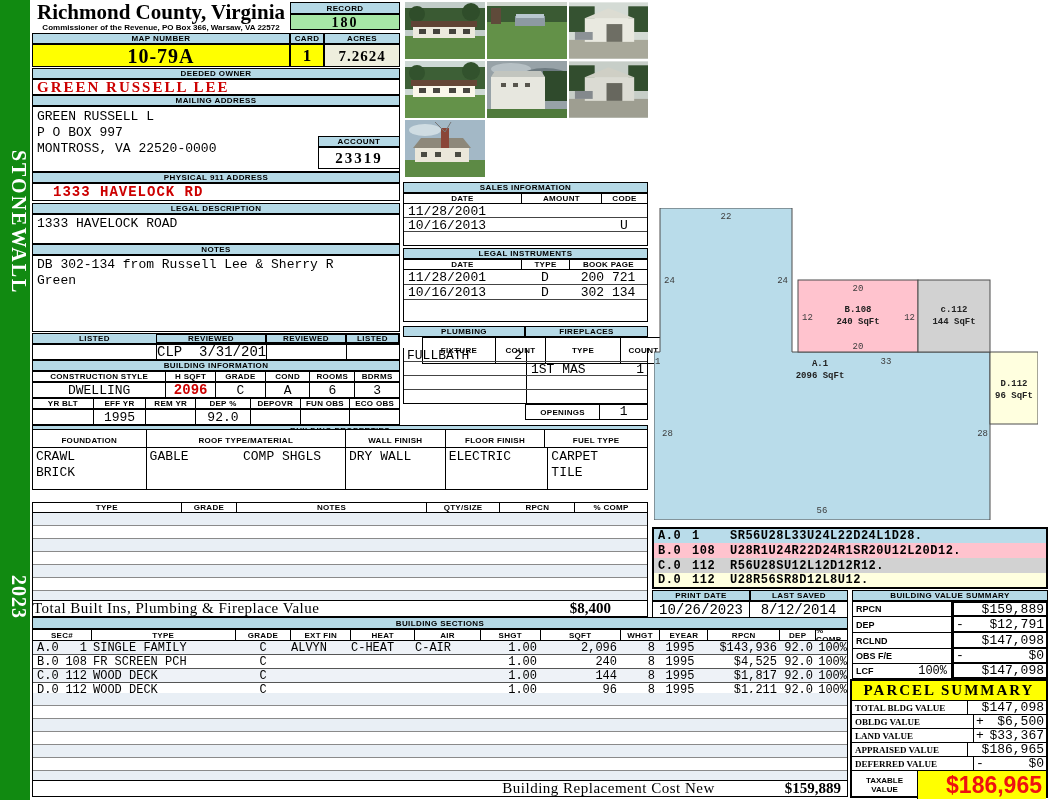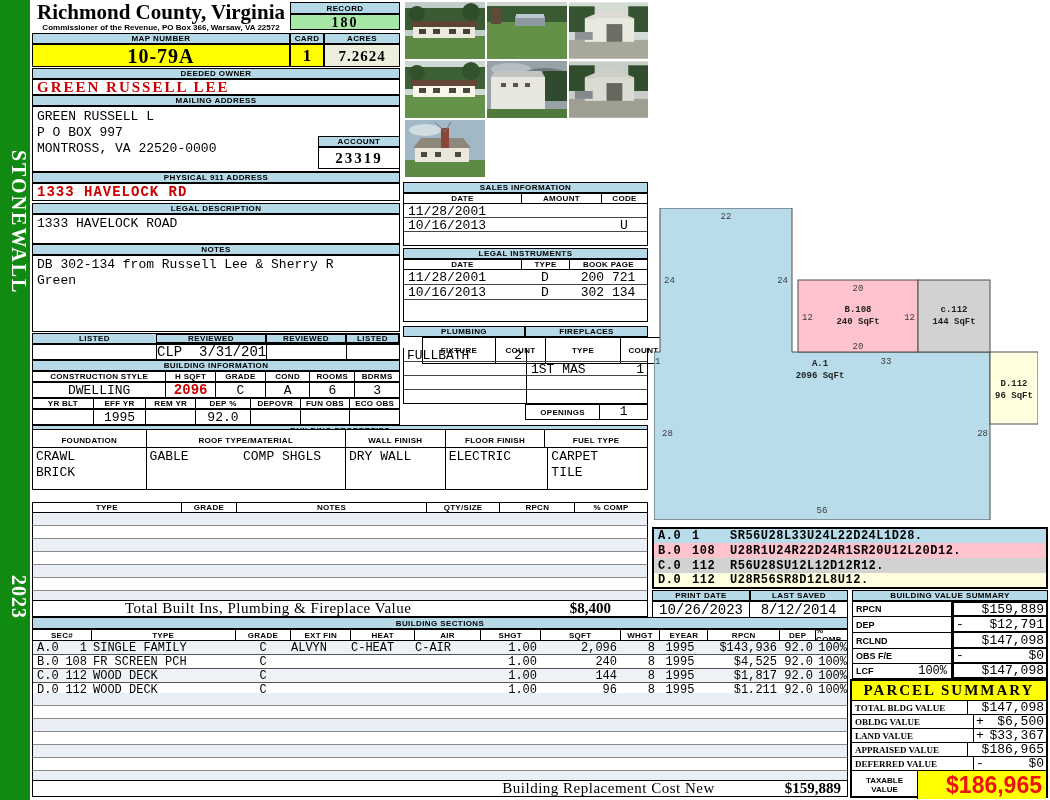--- a/index.html
+++ b/index.html
@@ -119,21 +119,21 @@
   <div class="a box mono" style="left:32px;top:106px;width:368px;height:66px;font-size:13px;line-height:16px;padding:2px 0 0 4px">
     <div>GREEN RUSSELL L</div>
     <div>P O BOX 997</div>
     <div></div>
     <div>MONTROSS, VA 22520-0000</div>
   </div>
   <div class="a hdr" style="left:318px;top:136px;width:82px;height:11px">ACCOUNT</div>
   <div class="a box serifb" style="left:318px;top:147px;width:82px;height:22px;font-size:15px;text-align:center;line-height:21px;letter-spacing:2px">23319</div>
 
   <div class="a hdr" style="left:32px;top:172px;width:368px;height:11px">PHYSICAL 911 ADDRESS</div>
-  <div class="a box mono red" style="left:32px;top:183px;width:368px;height:18px;font-weight:bold;font-size:14px;line-height:17px;letter-spacing:1px;padding-left:4px">1333 HAVELOCK RD</div>
+  <div class="a box mono red" style="left:32px;top:183px;width:368px;height:18px;font-weight:bold;font-size:14px;line-height:17px;letter-spacing:1px;padding-left:20px">1333 HAVELOCK RD</div>
 
   <div class="a hdr" style="left:32px;top:203px;width:368px;height:11px">LEGAL DESCRIPTION</div>
   <div class="a box mono" style="left:32px;top:214px;width:368px;height:30px;font-size:13px;line-height:15px;padding:1px 0 0 4px">1333 HAVELOCK ROAD</div>
 
   <div class="a hdr" style="left:32px;top:244px;width:368px;height:11px">NOTES</div>
   <div class="a box mono" style="left:32px;top:255px;width:368px;height:77px;font-size:13px;line-height:16px;padding:1px 0 0 4px">
     <div>DB 302-134 from Russell Lee &amp; Sherry R</div>
     <div>Green</div>
   </div>
 
@@ -222,21 +222,21 @@
   <div class="a stripes" style="left:32px;top:513px;width:616px;height:87px;border-left:1px solid #000;border-right:1px solid #000">
     <div style="height:12px"></div>
       <div style="height:12px"></div>
       <div style="height:12px"></div>
     <div style="height:12px"></div>
       <div style="height:12px"></div>
       <div style="height:12px"></div>
       <div style="height:11px"></div>
   </div>
   <div class="a frow box" style="left:32px;top:600px;width:616px;height:17px;font-family:'Liberation Serif',serif;font-size:15px;align-items:center">
-    <span style="margin-left:92px;letter-spacing:.5px">Total Built Ins, Plumbing &amp; Fireplace Value</span>
+    <span style="letter-spacing:.5px">Total Built Ins, Plumbing &amp; Fireplace Value</span>
     <span style="margin-left:auto;margin-right:36px;font-weight:bold">$8,400</span>
   </div>
 
   <div class="a hdr" style="left:32px;top:617px;width:816px;height:12px">BUILDING SECTIONS</div>
   <div class="a frow box" style="left:32px;top:629px;width:816px;height:12px">
     <div class="c ch" style="width:58px">SEC#</div>
     <div class="c ch" style="width:144px">TYPE</div>
     <div class="c ch" style="width:56px">GRADE</div>
     <div class="c ch" style="width:60px">EXT FIN</div>
     <div class="c ch" style="width:64px">HEAT</div>

